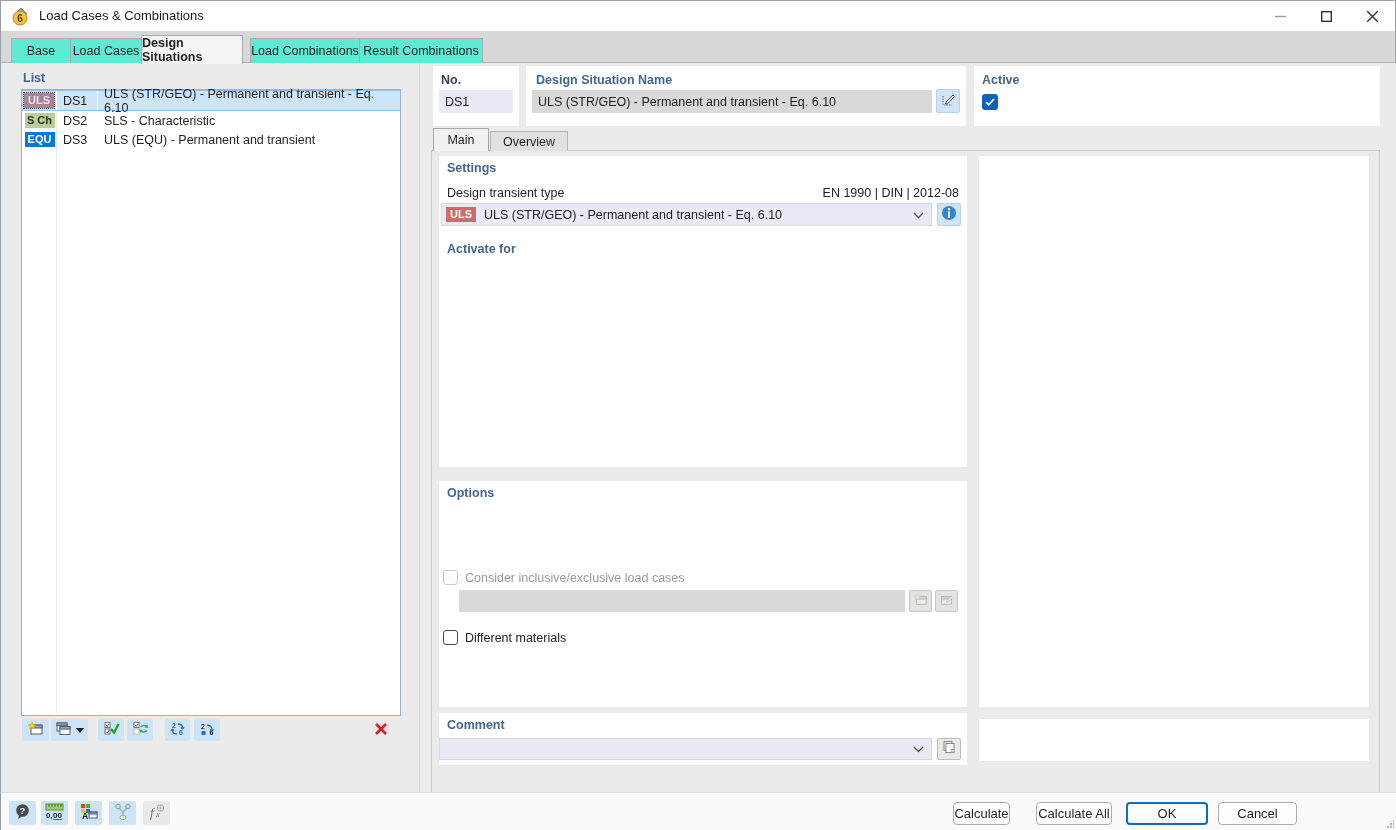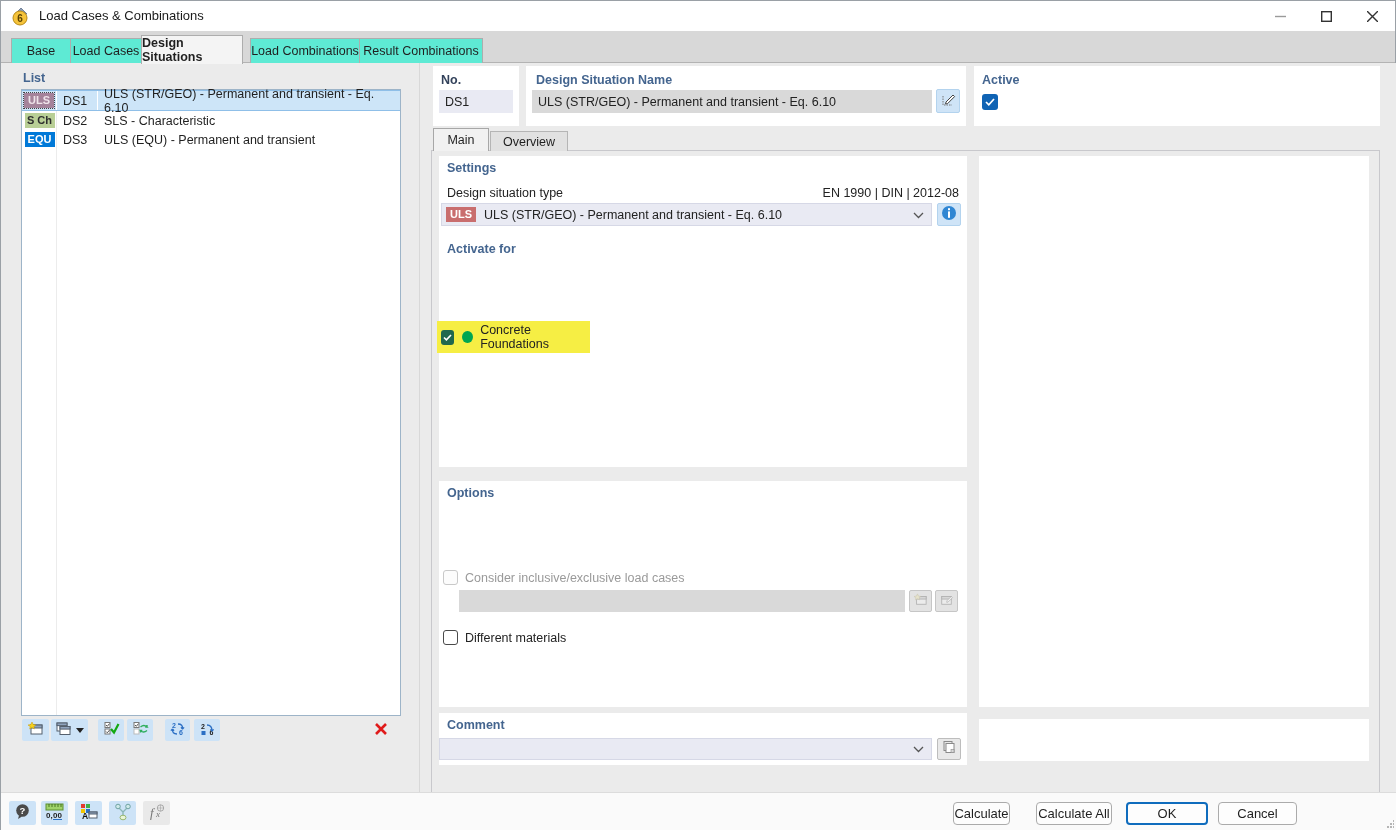--- a/index.html
+++ b/index.html
@@ -276,21 +276,21 @@
     <div class="groupbox"></div>
     <div class="mtab active">
         <span>Main</span>
       </div>
     <div class="mtab inactive">
         <span>Overview</span>
       </div>
 
     <div class="panel" style="left:438px; top:93px; width:528px; height:311px;">
       <div class="heading" style="position:absolute; left:8px; top:5px;">Settings</div>
-      <div class="label" style="position:absolute; left:8px; top:30px;">Design situation type</div>
+      <div class="label" style="position:absolute; left:8px; top:30px;">Design transient type</div>
       <div class="label" style="position:absolute; right:8px; top:30px;">EN 1990 | DIN | 2012-08</div>
     </div>
     <div class="combo" style="left:440px; top:140px; width:491px;">
       <span class="badge">ULS</span>
       <span class="combo-text">ULS (STR/GEO) - Permanent and transient - Eq. 6.10</span>
       <span class="chev">
         <svg width="11" height="7" viewBox="0 0 11 7">
             <path d="M1 1 L5.5 5.5 L10 1" stroke="#555" stroke-width="1.3" fill="none"></path>
           </svg>
       </span>
@@ -299,29 +299,20 @@
       <span>
         <svg width="16" height="16" viewBox="0 0 16 16">
           <circle cx="8" cy="8" r="7" fill="#2f86d3"></circle>
           <rect x="7" y="3.2" width="2" height="2" fill="#fff"></rect>
           <rect x="7" y="6.4" width="2" height="6.4" fill="#fff"></rect>
         </svg>
       </span>
     </div>
 
     <div class="heading" style="position:absolute; left:446px; top:179px;">Activate for</div>
-    <div class="hl-row">
-      <div class="checkbox cb-green" style="margin-left:4px;">
-        <svg width="9" height="7" viewBox="0 0 9 7">
-            <path d="M1 3.5 L3.4 5.9 L8 1" stroke="#fff" stroke-width="1.6" fill="none"></path>
-          </svg>
-      </div>
-      <span class="dot"></span>
-      <span class="label" style="margin-left:7px;">Concrete Foundations</span>
-    </div>
 
     <div class="panel" style="left:438px; top:418px; width:528px; height:226px;padding-left:21px;">
       <div class="heading" style="position:absolute; left:8px; top:5px;">Options</div>
       <div class="checkbox cb-disabled" style="position:absolute; left:4px; top:89px;"></div>
       <div class="label gray" style="position:absolute; left:26px; top:90px;">Consider inclusive/exclusive load cases</div>
       <div class="checkbox cb-empty" style="position:absolute; left:4px; top:149px;"></div>
       <div class="label" style="position:absolute; left:26px; top:150px;">Different materials</div>
     </div>
     <div class="field disabled" style="left:458px; top:527px; width:446px; height:22px;"></div>
     <div class="iconbtn gray" style="left:908px; top:527px; width:23px; height:22px;">

